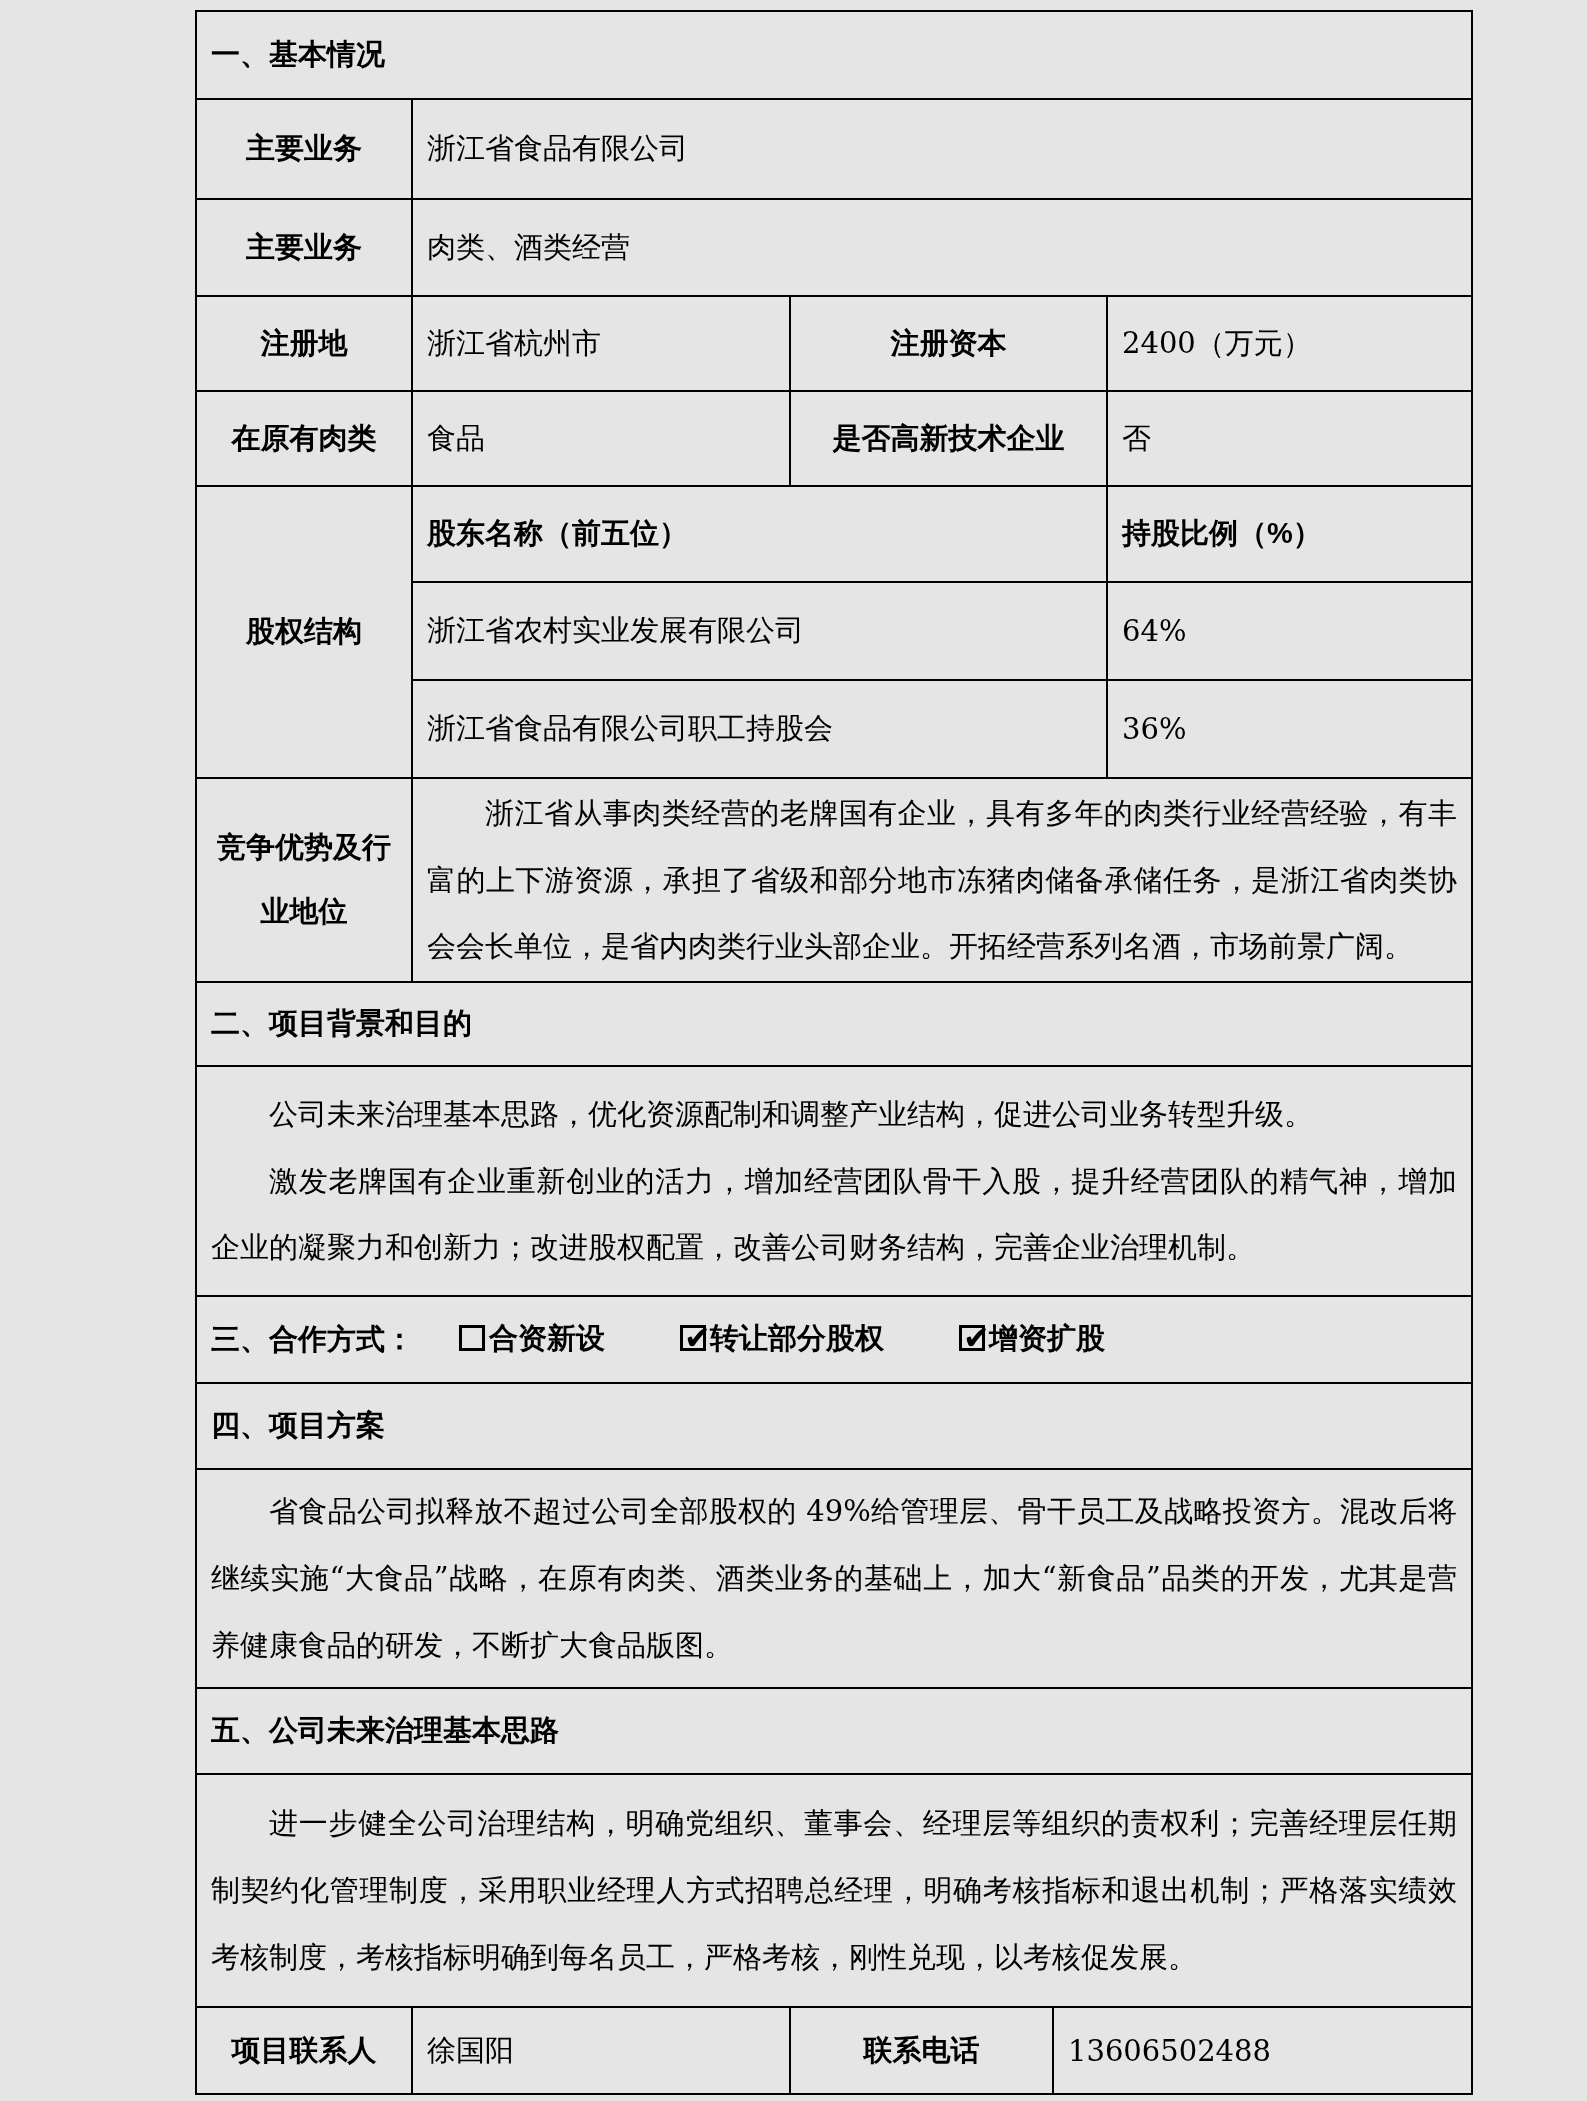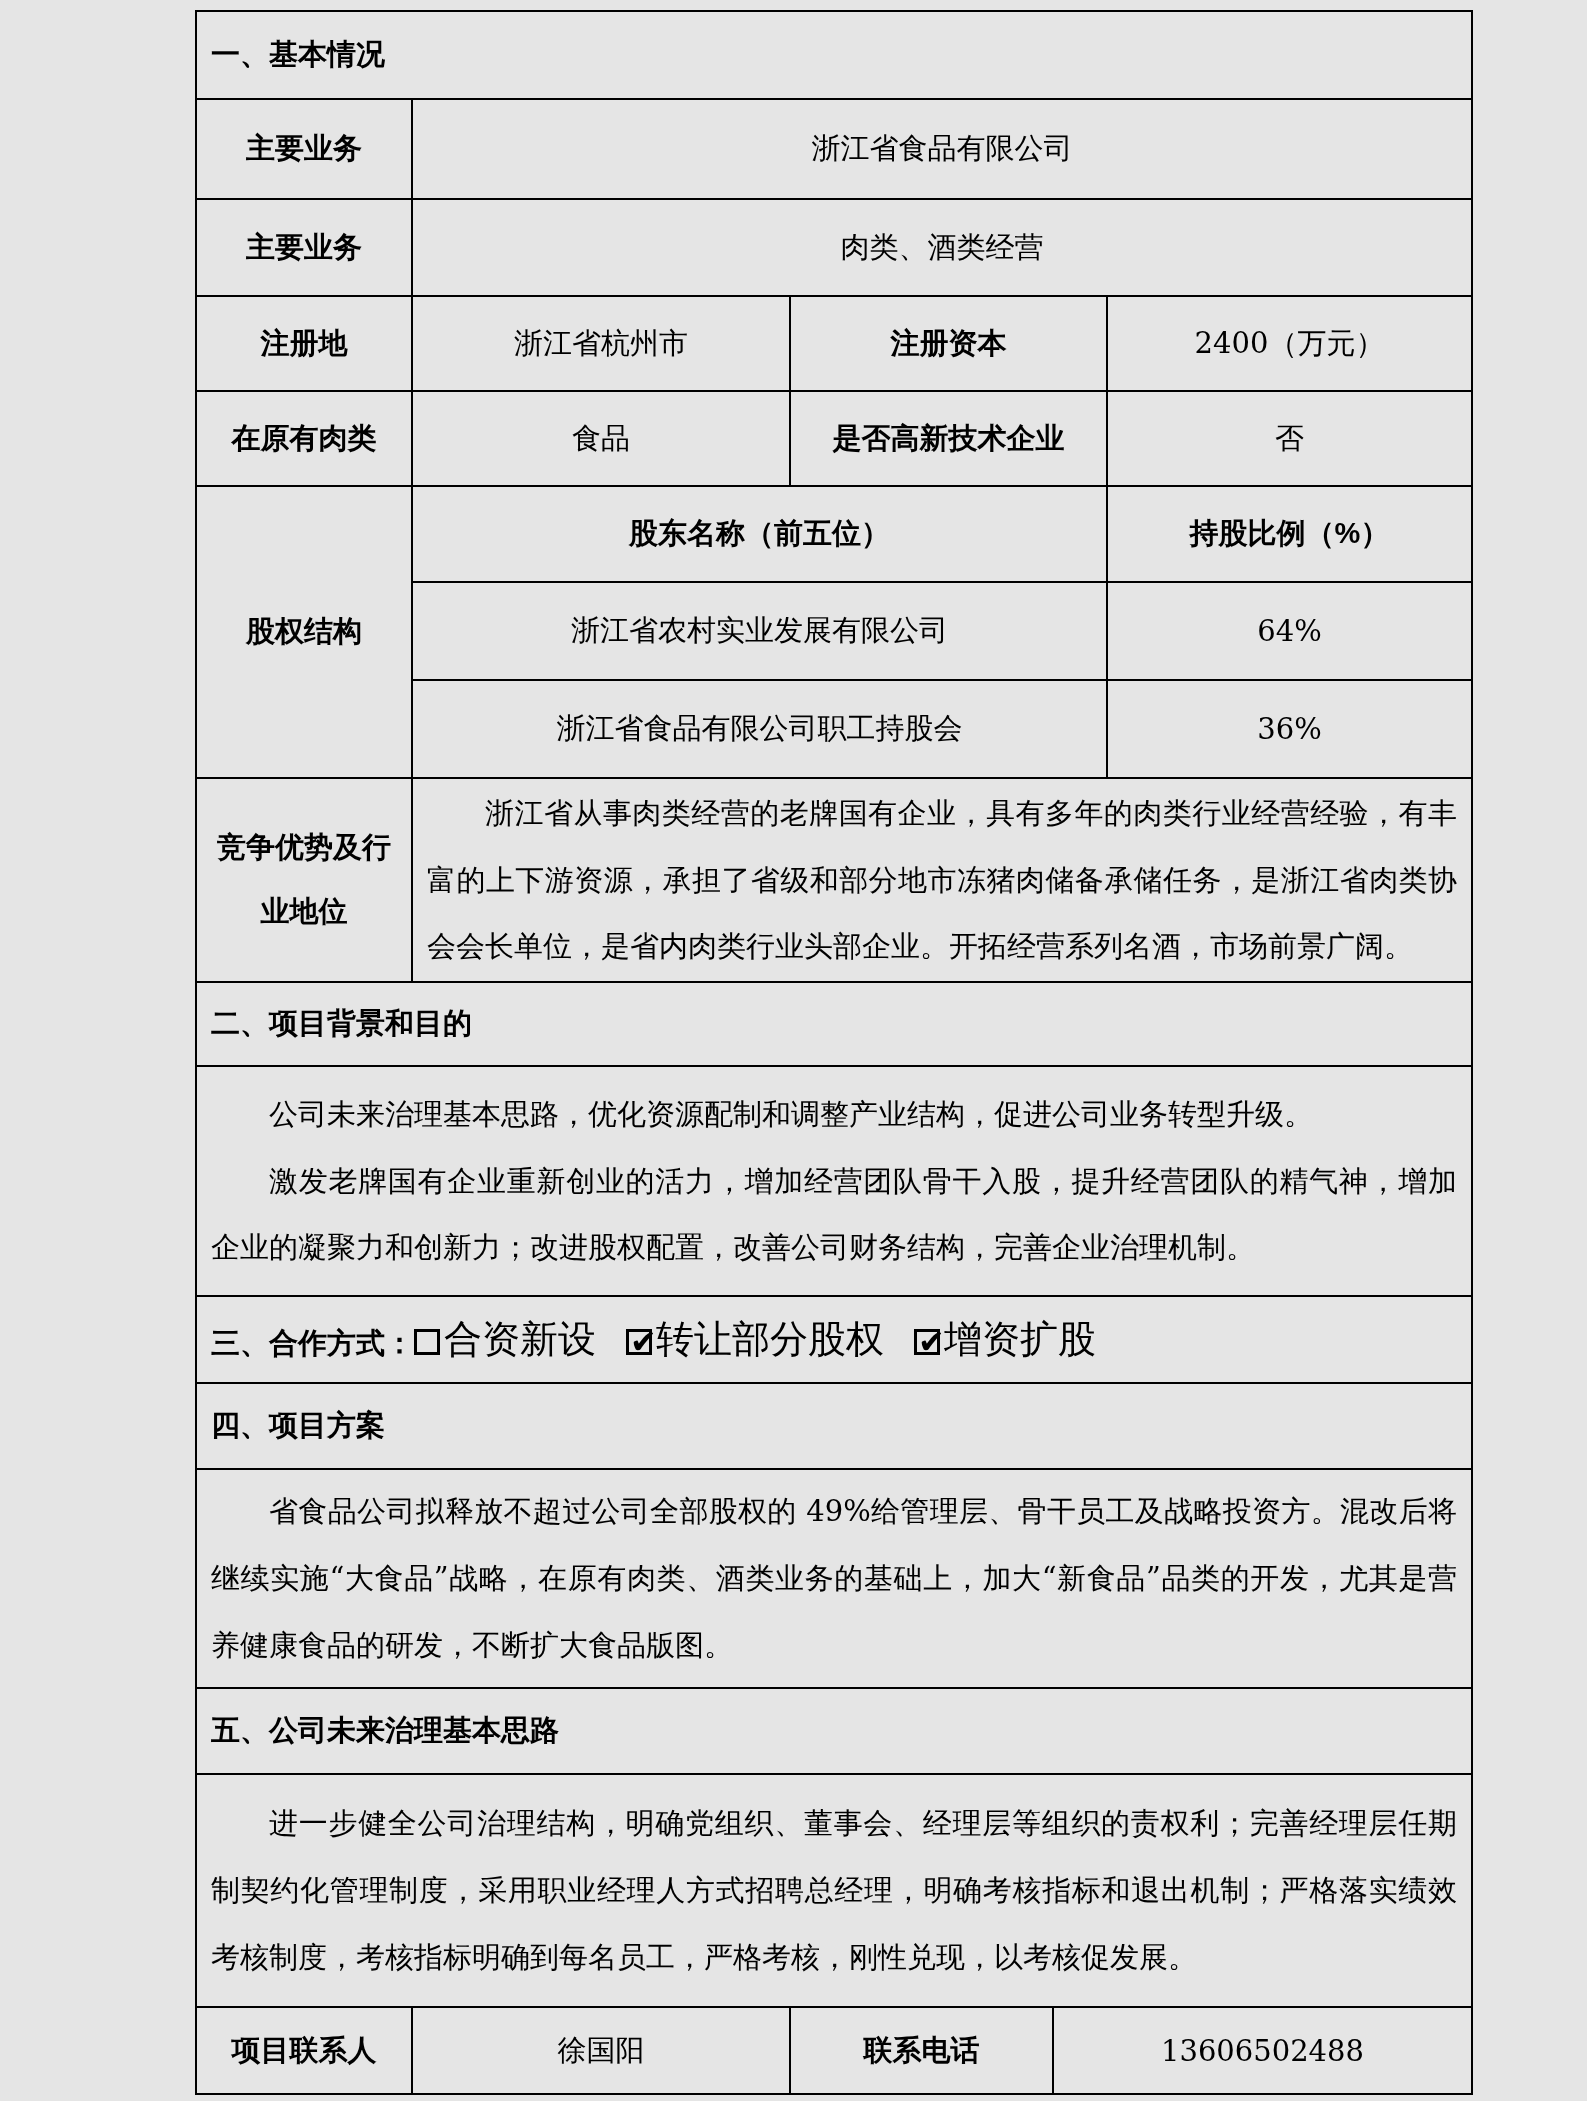--- a/index.html
+++ b/index.html
@@ -31,44 +31,44 @@
   td.section{
     text-align:left;
     padding-left:34px;
     font-size:30px;
   }
   td.label{
     text-align:center;
     line-height:2.2;
   }
   td.value{
-    text-align:center;
   }
   td.para{
     text-align:justify;
     padding:0 20px;
     border-radius:24px;
   }
   td.para p{
     margin:0;
     text-indent:2em;
     line-height:2.3;
   }
   
   td.coop{
     padding-left:34px;
     font-size:30px;
   }
   .coop-title{vertical-align:middle;}
   .option{
     font-family:"DejaVu Serif","Liberation Serif",serif;
-    font-weight:normal;
-    font-size:38px;
+    font-weight:bold;
+    font-size:29px;
     margin-right:30px;
     white-space:nowrap;
+    margin-left:45px;
   }
   .checkbox{
     display:inline-block;
     position:relative;
     width:26px;height:26px;
     border:3px solid #000;
     margin-right:4px;
     vertical-align:-3px;
     box-sizing:border-box;
   }

